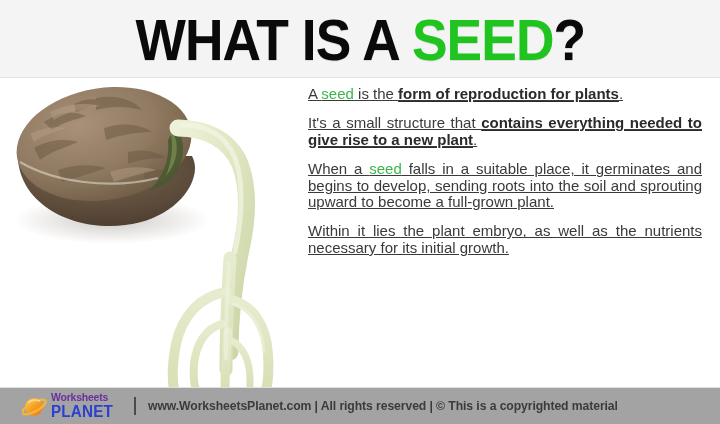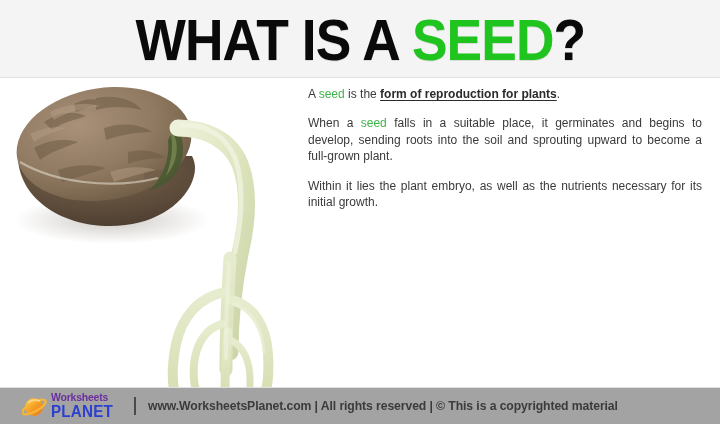--- a/index.html
+++ b/index.html
@@ -41,25 +41,26 @@
   .illus{
     position:absolute;left:0;top:78px;width:300px;height:312px;
   }
   .illus svg{display:block;width:300px;height:312px;}
 
   
   .textcol{
     position:absolute;left:308px;top:86px;width:398px;
   }
   .para{
-    font-size:12px;
+    font-size:15px;
     line-height:16.4px;
     color:#3a3a3a;
     text-align:justify;
     margin:0 4px 13px 0;
+    text-decoration:underline;
   }
   .para:last-child{margin-bottom:0;}
   .para .grn{color:#3db54a;}
   .para .bu{
     font-weight:bold;
     color:#2b2b2b;
     text-decoration:underline;
     text-underline-offset:2px;
   }
 
@@ -179,20 +180,23 @@
         <path d="M234 226 C252 232 262 250 264 274" stroke-width="3"></path>
       </g>
     </svg>
   </div>
 
   <div class="textcol">
     <p class="para">
       <span>A </span><span class="grn">seed</span><span> is the </span><span class="bu">form of reproduction for plants</span><span>.</span>
     </p>
 
+    <p class="para">
+      <span>It's a small structure that </span><span class="bu">contains everything needed to give rise to a new plant</span><span>.</span>
+    </p>
 
     <p class="para">
       <span>When a </span><span class="grn">seed</span><span> falls in a suitable place, it germinates and begins to develop, sending roots into the soil and sprouting upward to become a full-grown plant.</span>
     </p>
 
     <p class="para">
       <span>Within it lies the plant embryo, as well as the nutrients necessary for its initial growth.</span>
     </p>
 
   </div>

